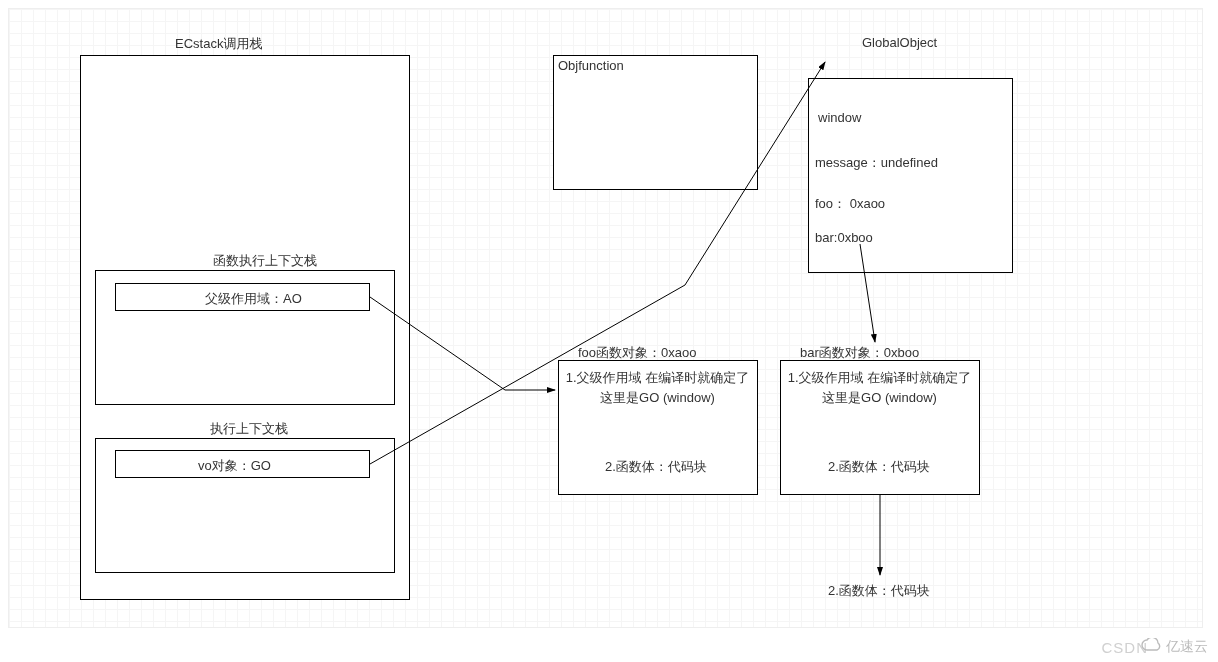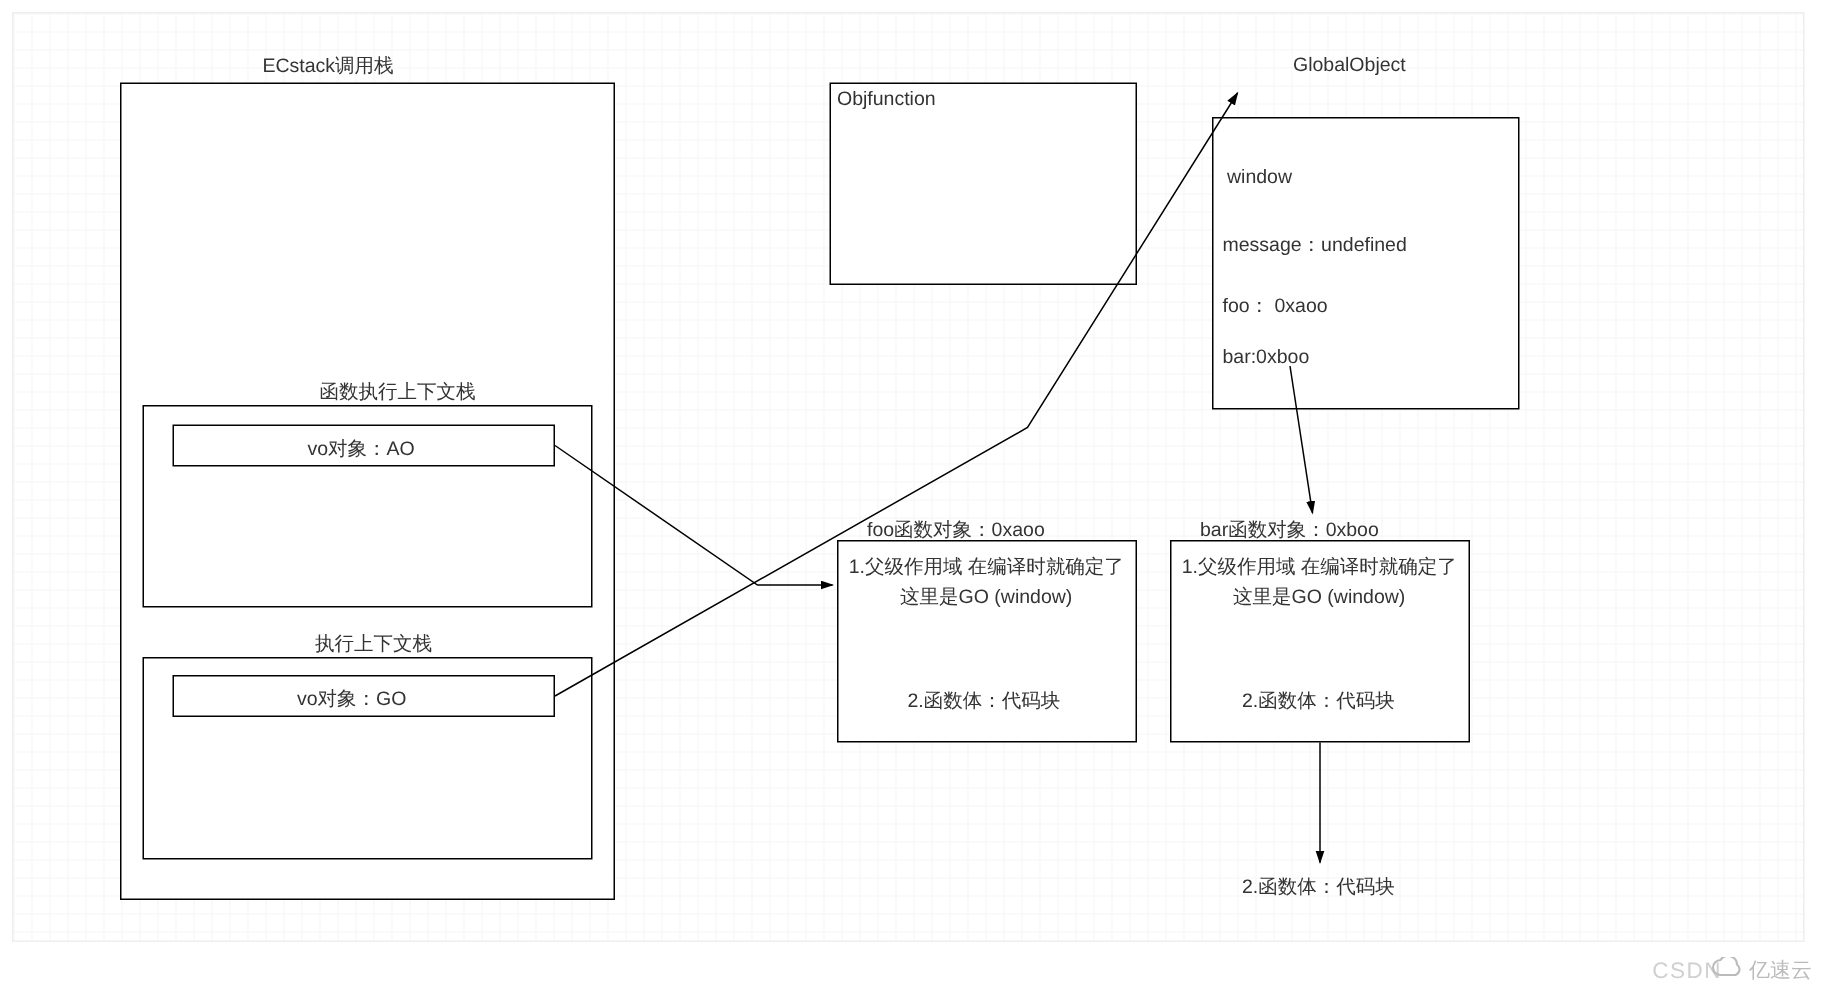--- a/index.html
+++ b/index.html
@@ -65,21 +65,21 @@
 <body>
 
 <div class="canvas"></div>
 
 <div class="label" style="left:175px; top:35px;">ECstack调用栈</div>
 <div class="box" style="left:80px; top:55px; width:330px; height:545px;"></div>
 
 <div class="label" style="left:213px; top:252px;">函数执行上下文栈</div>
 <div class="box" style="left:95px; top:270px; width:300px; height:135px;"></div>
 <div class="box" style="left:115px; top:283px; width:255px; height:28px;"></div>
-<div class="label" style="left:205px; top:290px;">vo对象：AO</div>
+<div class="label" style="left:205px; top:290px;">父级作用域：AO</div>
 
 <div class="label" style="left:210px; top:420px;">执行上下文栈</div>
 <div class="box" style="left:95px; top:438px; width:300px; height:135px;"></div>
 <div class="box" style="left:115px; top:450px; width:255px; height:28px;"></div>
 <div class="label" style="left:198px; top:457px;">vo对象：GO</div>
 
 <div class="box" style="left:553px; top:55px; width:205px; height:135px;"></div>
 <div class="label" style="left:558px; top:58px;">Objfunction</div>
 
 <div class="label" style="left:830px; top:35px;margin-left:32px;">GlobalObject</div>

